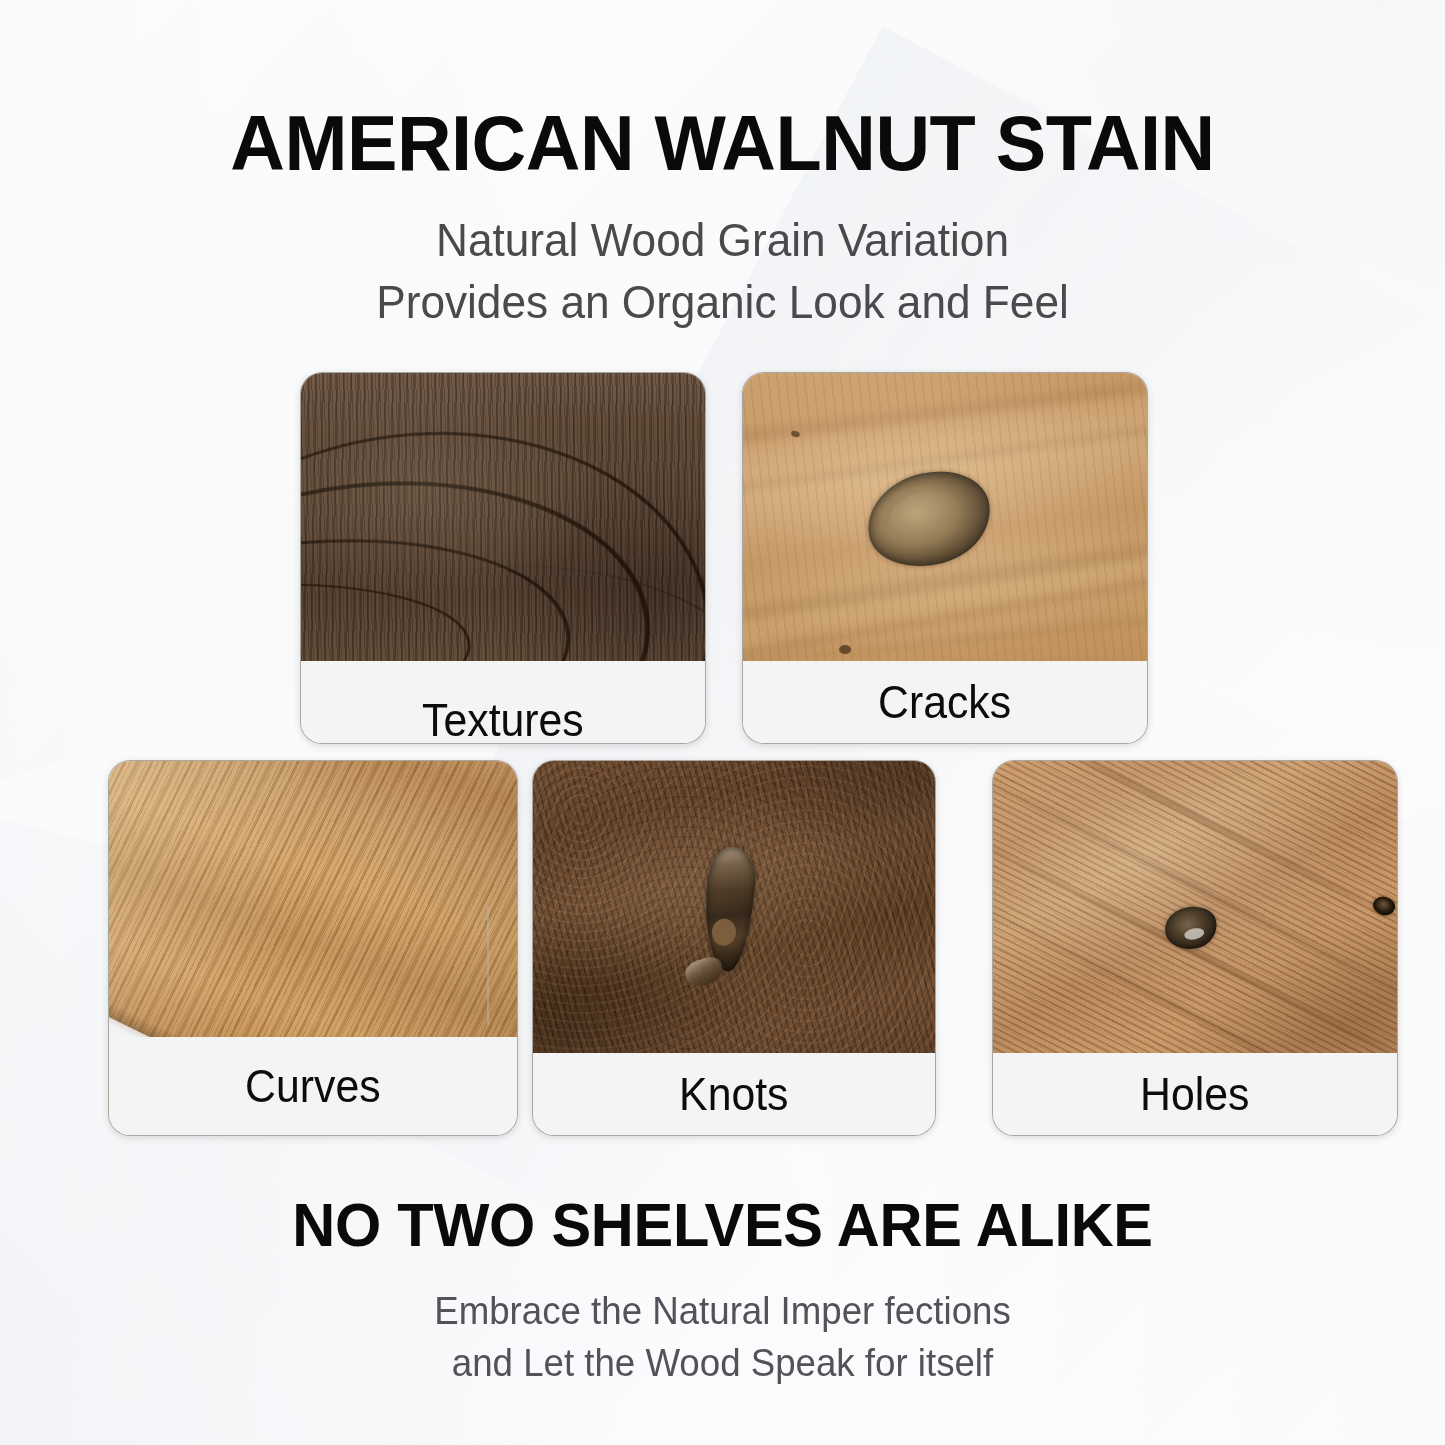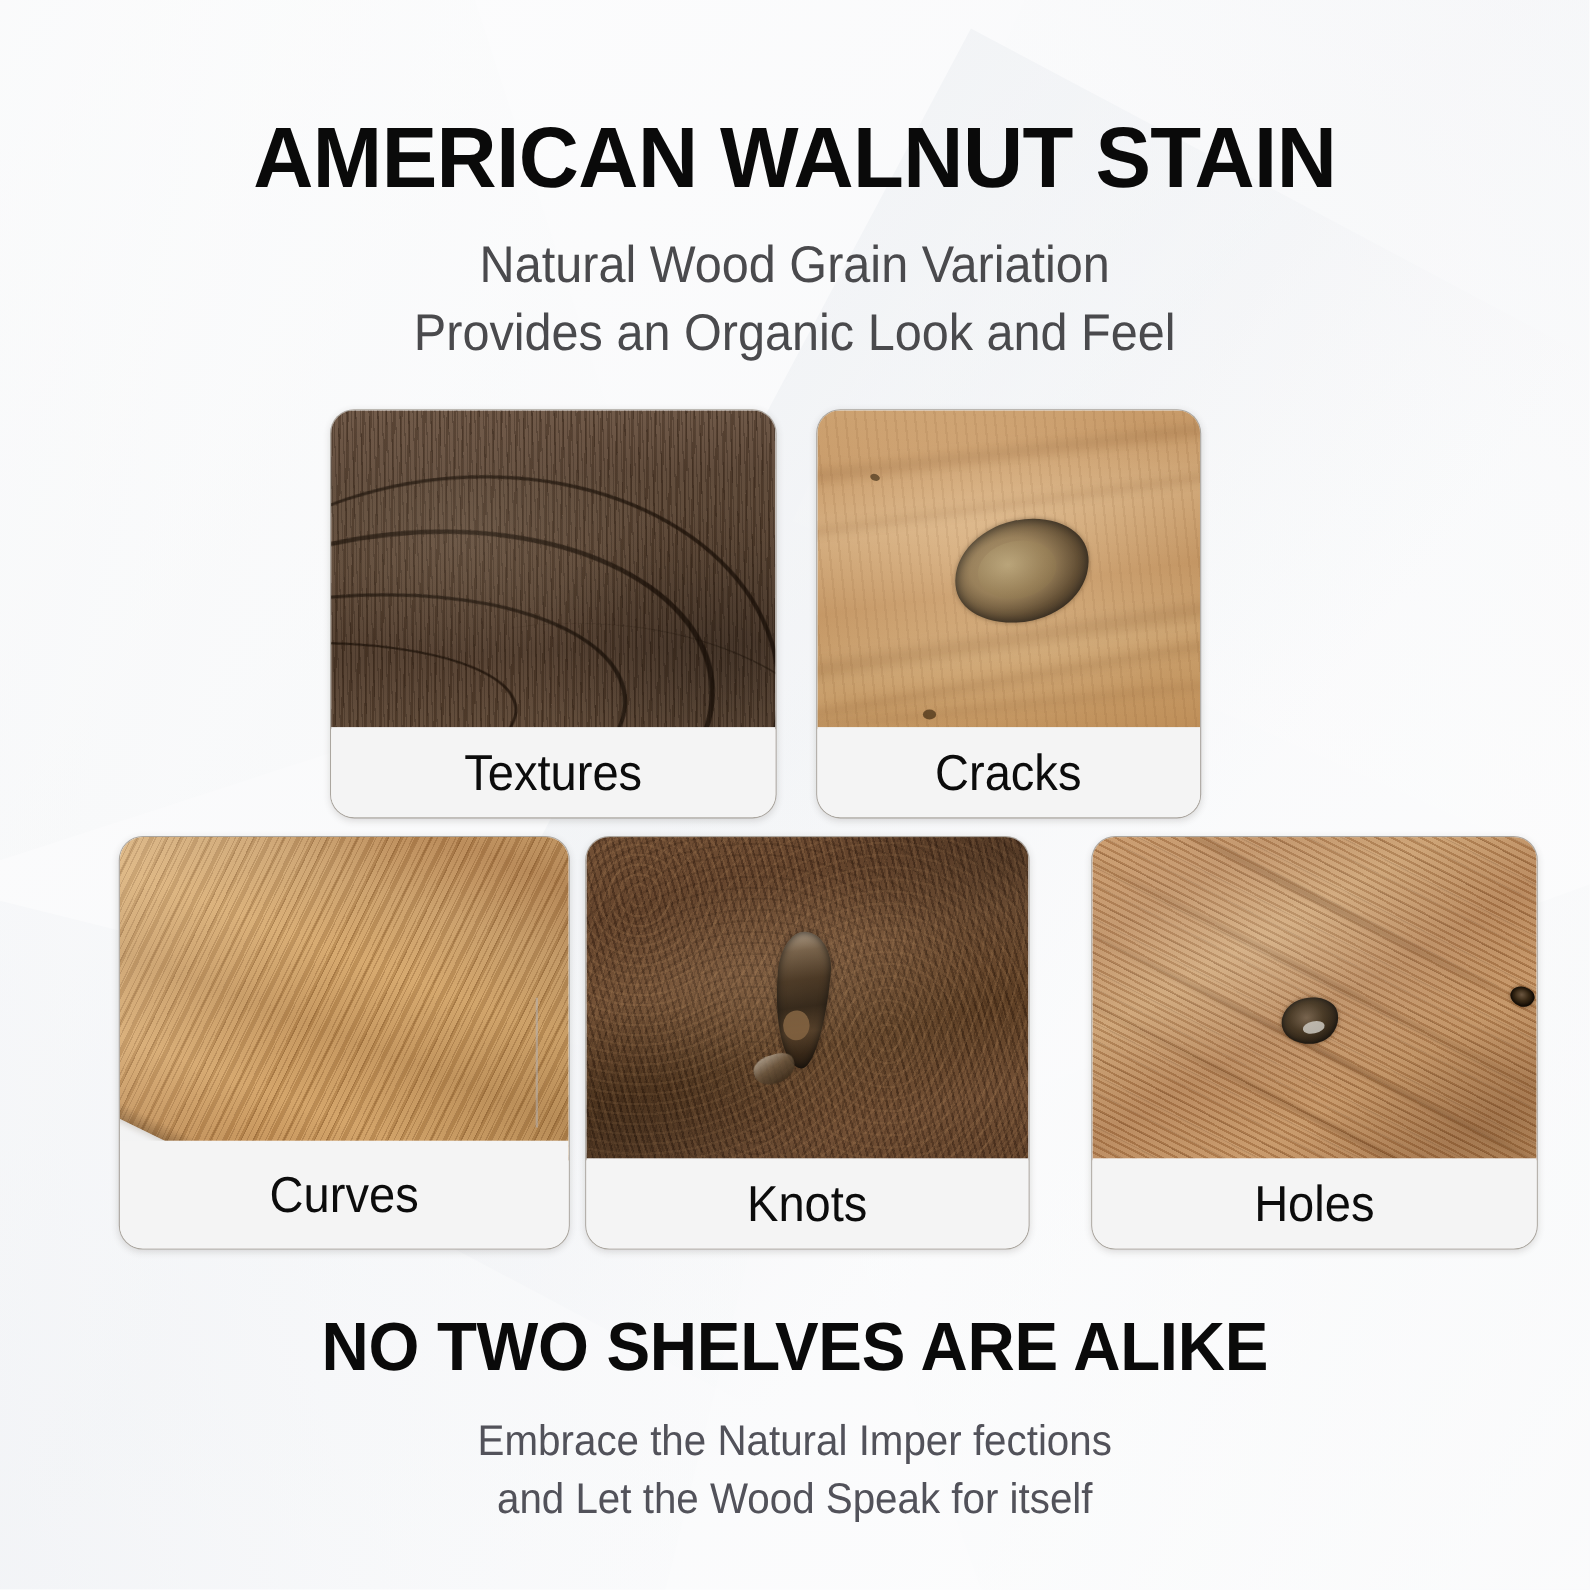--- a/index.html
+++ b/index.html
@@ -116,23 +116,23 @@
     font-weight:400;
     color:#0c0c0c;
     line-height:1;
     transform:scaleX(.93);
     white-space:nowrap;
   }
 
   
   #card-textures { left:300px;  top:372px; width:406px; height:372px; }
   #card-textures .photo   { height:290px; }
-  #card-textures .caption { height:82px; }
-
-  #card-cracks   { left:742px;  top:372px; width:350px; height:372px; }
+  #card-textures .caption { height:82px;align-items:flex-end; }
+
+  #card-cracks   { left:742px;  top:372px; width:406px; height:372px; }
   #card-cracks .photo   { height:290px; }
   #card-cracks .caption { height:82px; }
 
   
   #card-curves { left:108px; top:760px; width:410px; height:376px; }
   #card-curves .photo   { height:294px; }
   #card-curves .caption { height:98px; }
 
   #card-knots  { left:532px; top:760px; width:404px; height:376px; }
   #card-knots .photo   { height:294px; }

